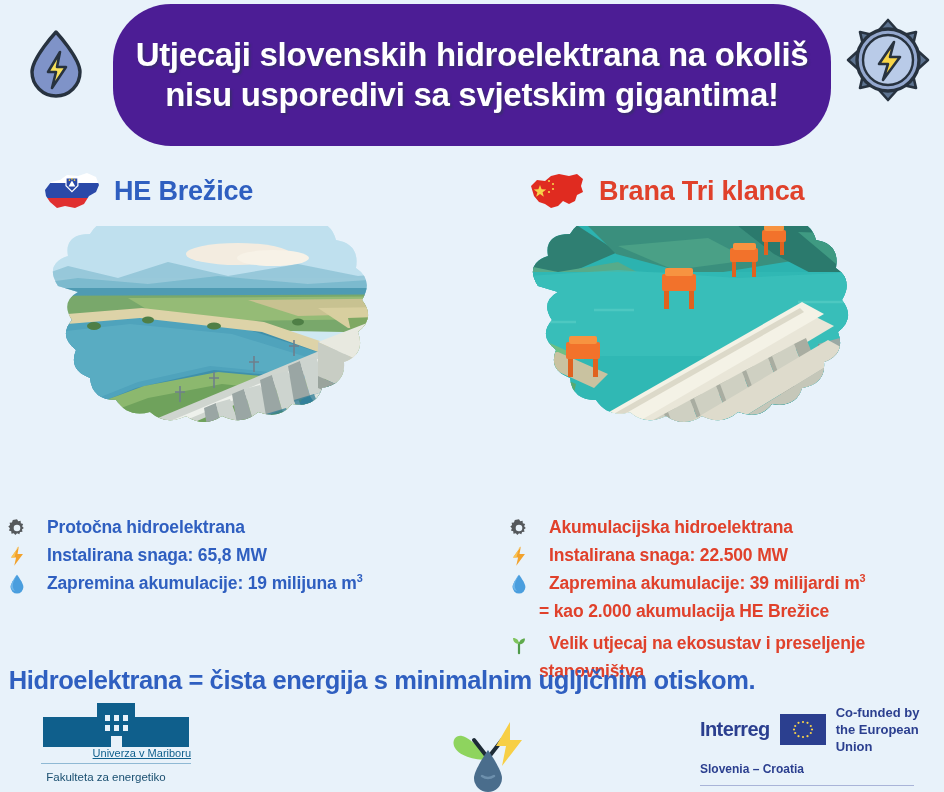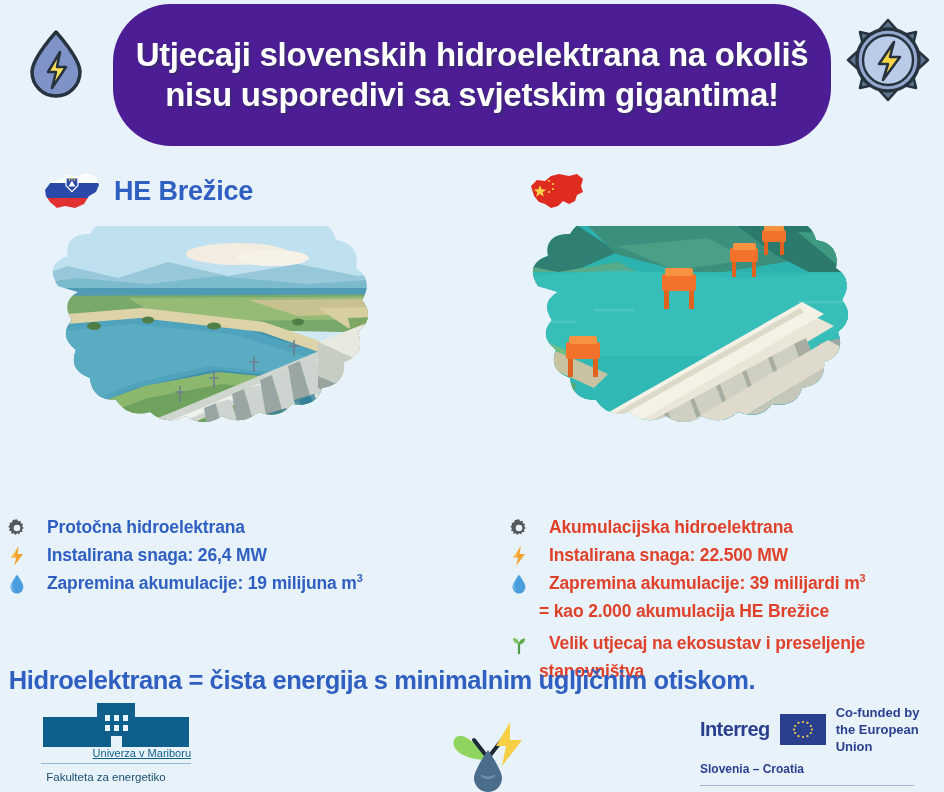--- a/index.html
+++ b/index.html
@@ -152,20 +152,21 @@
                  L52 27 L50 33 L44 36 L38 33 L33 38 L26 40 L20 36 L14 34 L9 28 Z" fill="#e02b20"></path>
         <g fill="#f7d24a">
           <path d="M15 17 l1.6 4.3 4.6 .2 -3.6 2.8 1.2 4.4 -3.8 -2.6 -3.8 2.6 1.2 -4.4 -3.6 -2.8 4.6 -.2 z"></path>
           <circle cx="24" cy="13" r="1.1"></circle>
             <circle cx="28" cy="16" r="1.1"></circle>
           <circle cx="28" cy="21" r="1.1"></circle>
             <circle cx="24" cy="24" r="1.1"></circle>
         </g>
       </svg>
     </span>
+    <span class="sec-title red">Brana Tri klanca</span>
   </div>
 
   <div class="illus left">
     <svg viewBox="0 0 432 278" width="432" height="278">
       <defs>
         <clipPath id="blobL">
           <path d="M40 60 q-14 -22 10 -30 q-4 -22 22 -22 q10 -18 34 -10 q14 -16 34 -6
                    q18 -14 38 -4 q16 -12 34 -2 q20 -10 38 2 q22 -8 38 8 q24 -4 30 18
                    q24 4 20 28 q18 12 6 32 q14 18 -4 32 q8 22 -14 30 q2 22 -22 26
                    q-6 20 -30 16 q-12 16 -34 8 q-16 14 -36 4 q-18 12 -36 0
@@ -424,21 +425,21 @@
       <span class="b-txt blue">Protočna hidroelektrana</span>
     </div>
 
     <div class="b-row">
       <span class="b-ico">
         <svg viewBox="0 0 24 24" width="22" height="22">
           <path d="M14 1.5 L5.5 13.5 H11 L9 22.5 L18.5 9.8 H12.6 Z" fill="#f2a22c"></path>
           <path d="M14 1.5 L5.5 13.5 H9.2 L12 3 Z" fill="#f8c454"></path>
         </svg>
       </span>
-      <span class="b-txt blue">Instalirana snaga: 26,4 MW</span>
+      <span class="b-txt blue">Instalirana snaga: 65,8 MW</span>
     </div>
 
     <div class="b-row">
       <span class="b-ico">
         <svg viewBox="0 0 24 24" width="22" height="22">
           <path d="M12 2 C12 2 19 11 19 15.4 A7 7 0 0 1 5 15.4 C5 11 12 2 12 2 Z" fill="#4a9ede"></path>
           <path d="M12 2 C12 2 8.4 8 7.6 12 C7 15 8 18 10 20 A7 7 0 0 1 5 15.4 C5 11 12 2 12 2 Z" fill="#6fb6ea"></path>
         </svg>
       </span>
       <span class="b-txt blue"><span>Zapremina akumulacije: 19 milijuna m</span><sup>3</sup></span>

